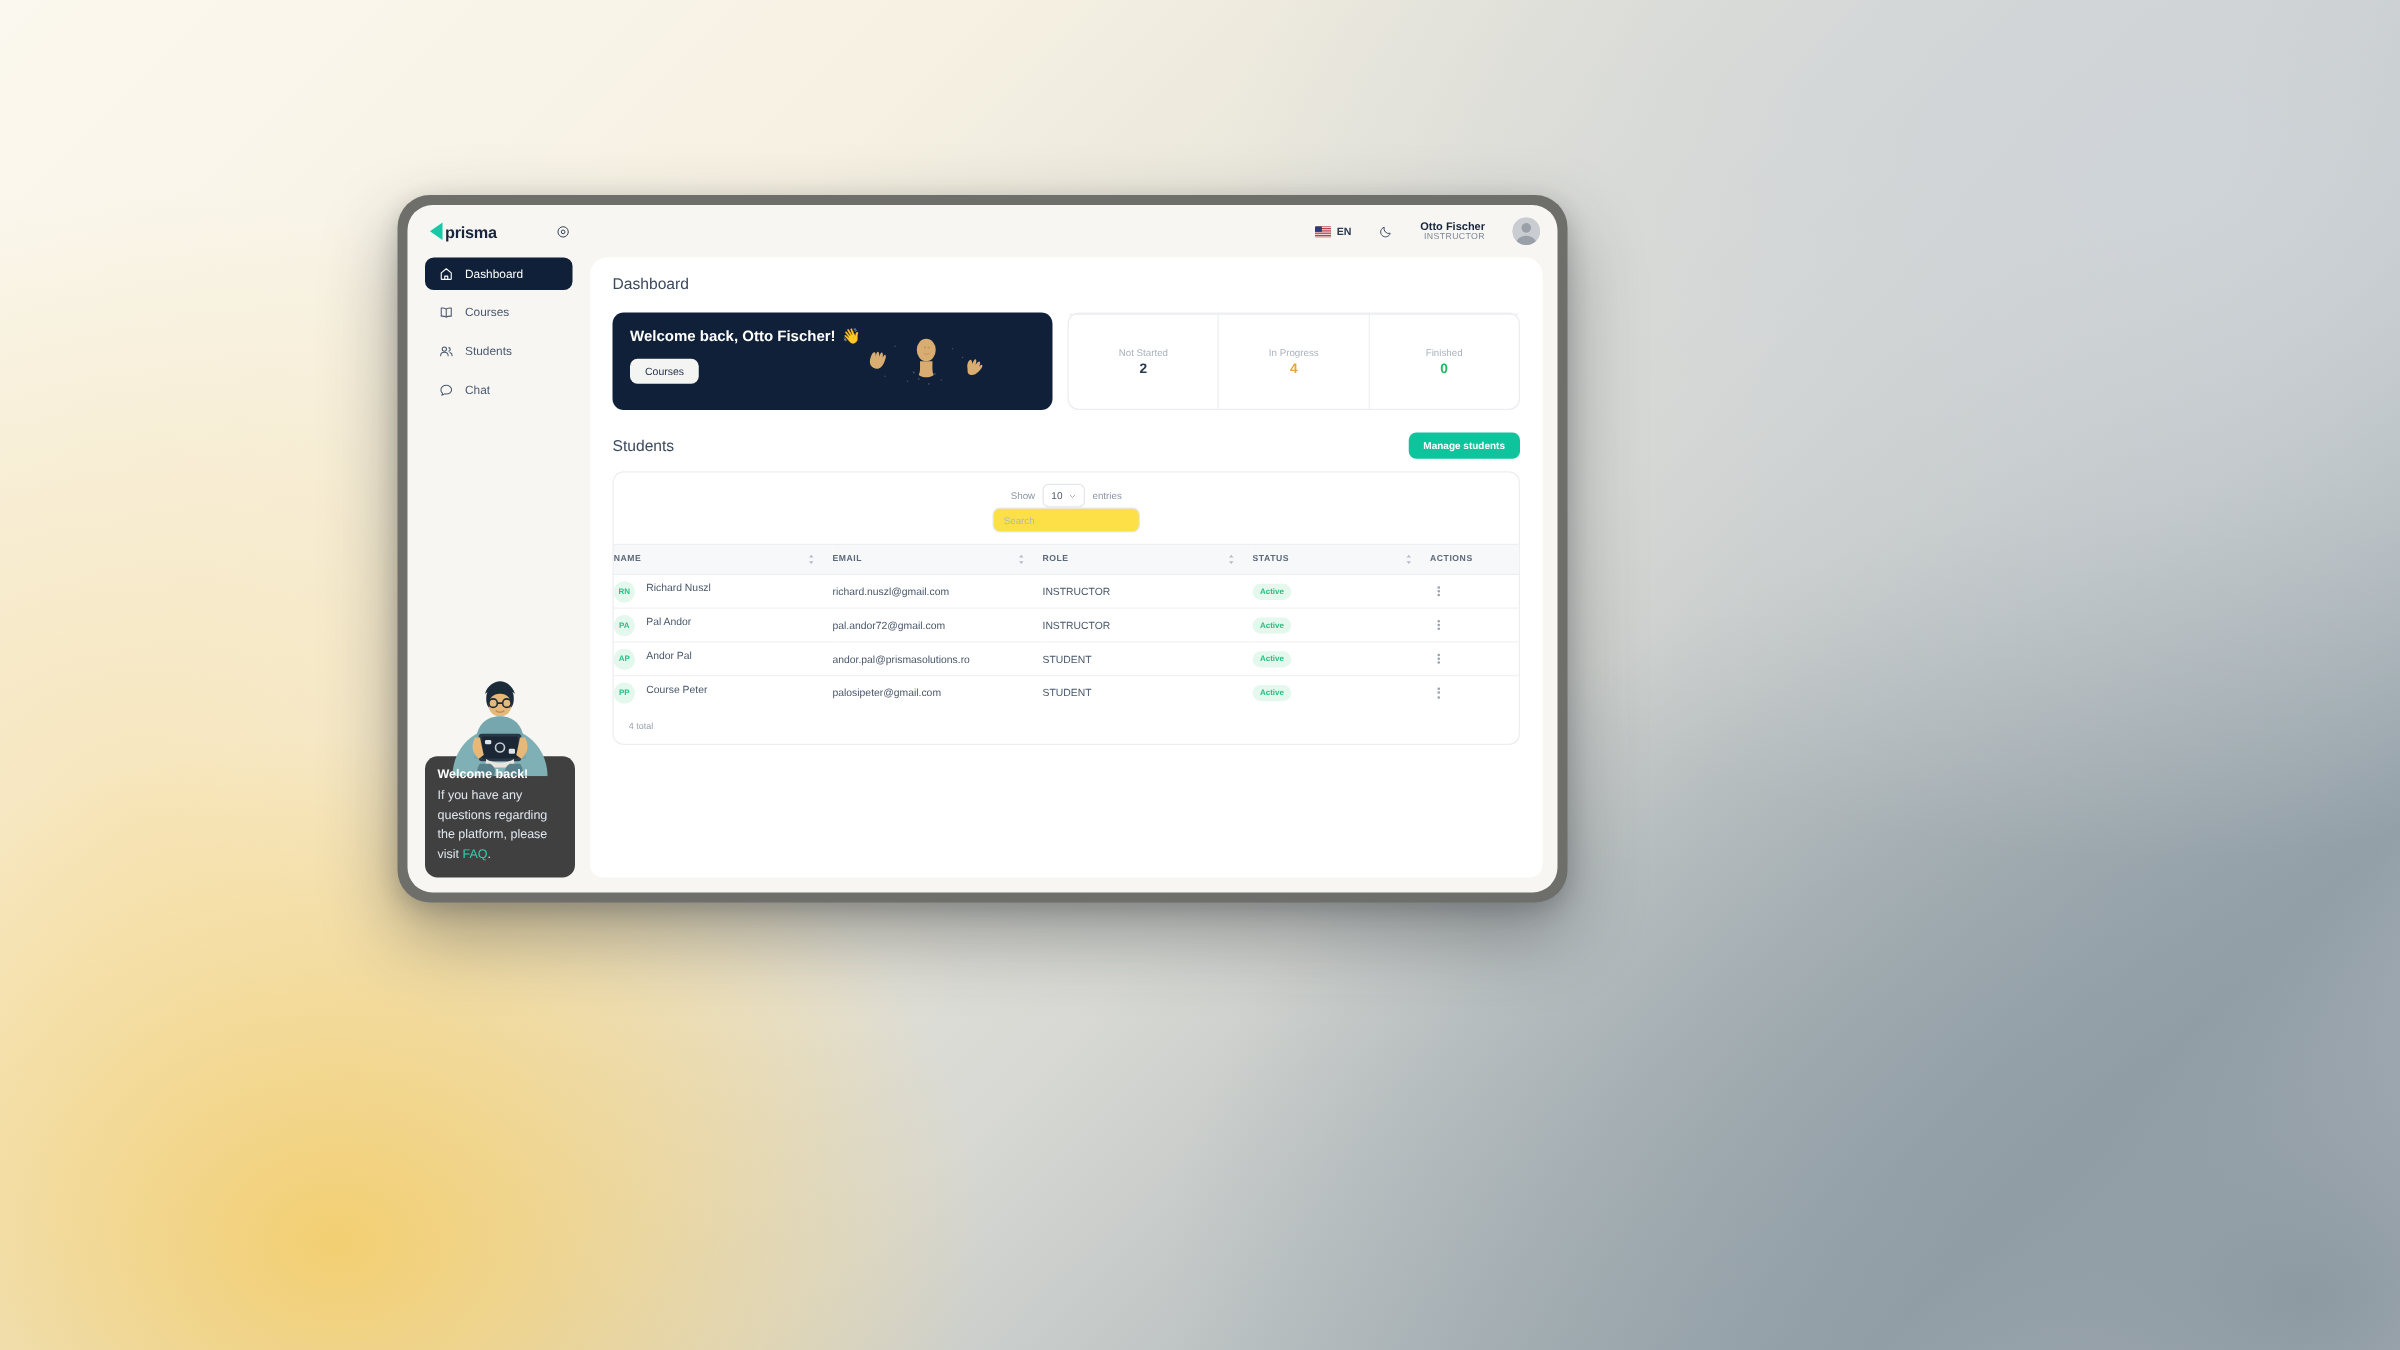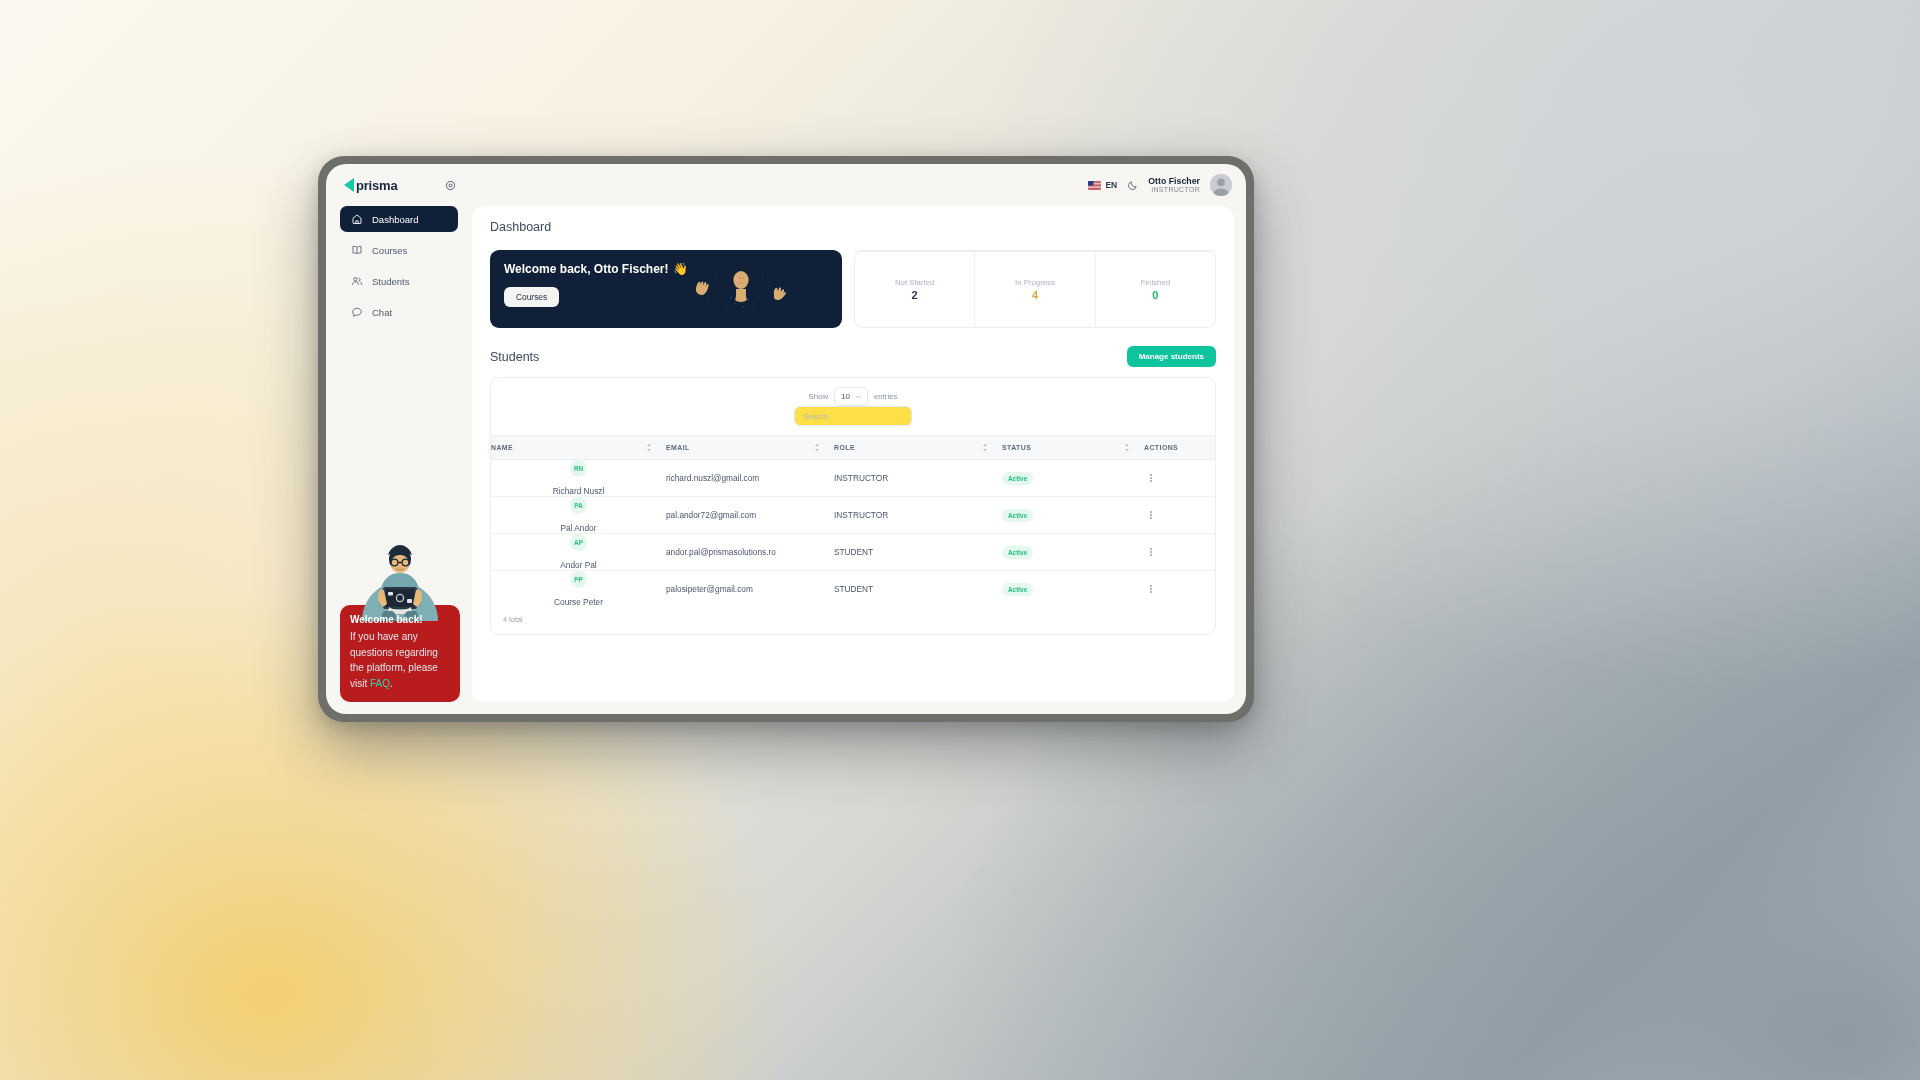--- a/index.html
+++ b/index.html
@@ -33,21 +33,21 @@
 
   
   .topbar { height:42px; display:flex; align-items:center; padding:0 14px 0 18px; }
   .logo { display:flex; align-items:center; gap:2px;text-align:center; }
   .logo-tri {
     width:0;height:0;border-top:7px solid transparent;border-bottom:7px solid transparent;
     border-right:10px solid #16c8a3;
   }
   .logo-text { font-size:13px; font-weight:700; color:#17263c; letter-spacing:-.2px; }
   .collapse-btn { margin-left:48px; display:flex; align-items:center; }
-  .topbar-right { margin-left:auto; display:flex; align-items:center; gap:10px; }
+  .topbar-right { margin-left:auto; display:flex; align-items:center; gap:22px; }
   .lang { display:flex; align-items:center; gap:4px; font-size:8.5px; color:#2d3b52; font-weight:600; }
   .flag { width:13px;height:9px;border-radius:1px;overflow:hidden;display:block;}
   .user-meta { text-align:right; line-height:1.15; }
   .user-name { font-size:8.8px; font-weight:700; color:#17263c; }
   .user-role { font-size:7px; color:#7b8794; letter-spacing:.3px; }
   .avatar-top { width:22px;height:22px;border-radius:50%;background:#c9ccd1;overflow:hidden;display:block; }
 
   
   .body-split { display:flex; height:calc(100% - 42px); }
 
@@ -57,21 +57,21 @@
   .nav-item {
     display:flex; align-items:center; gap:9px;
     height:26px; padding:0 11px; border-radius:7px;
     font-size:9.5px; color:#4b5a70; cursor:pointer;
   }
   .nav-item.active { background:#0f2038; color:#ffffff; font-weight:500; }
   .nav-item svg { flex:none; }
 
   .promo {
     position:absolute; left:14px; bottom:12px; width:120px;
-    background:#b91c1c; border-radius:10px; padding:9px 10px 11px;
+    background:#404040; border-radius:10px; padding:9px 10px 11px;
     color:#fff; overflow:visible;
   }
   .promo-art { position:absolute; left:0; right:0; top:-62px; height:78px; display:flex; justify-content:center; }
   .promo-title { font-size:10px; font-weight:700; margin-bottom:4px; position:relative; }
   .promo-text { font-size:10px; line-height:1.55; color:#dfe6ee; position:relative; }
   .promo-text a { color:#2fd3ae; text-decoration:none; }
 
   
   .main-wrap { flex:1; padding:0 12px 12px 0; }
   .main {
@@ -132,21 +132,21 @@
   .search-input::placeholder { color:#aeb6c1; }
 
   table { width:100%; border-collapse:collapse; }
   thead th {
     background:#f7f8fa; text-align:left; font-size:6.9px; letter-spacing:.45px;
     font-weight:700; color:#5c697b; padding:7px 0; border-top:1px solid #edeef2; border-bottom:1px solid #edeef2;
   }
   .th-inner { display:flex; align-items:center; justify-content:space-between; padding-right:14px; }
   tbody td { padding:0; border-bottom:1px solid #f1f2f5; height:27px; font-size:8.3px; color:#49576b; vertical-align:middle; }
   tbody tr:last-child td { border-bottom:none; }
-  .cell-name { display:flex; align-items:center; gap:9px;flex-direction:column; }
+  .cell-name { display:flex; align-items:flex-start; gap:9px; }
   .avatar-initials {
     width:17px;height:17px;border-radius:50%;background:#e4f8ee;color:#2cbe85;
     font-size:6.4px;font-weight:700;display:flex;align-items:center;justify-content:center;flex:none;
   }
   .badge {
     display:inline-flex;align-items:center;justify-content:center;height:13px;padding:0 6px;
     border-radius:7px;background:#e4f8ee;color:#27c07f;font-size:6.4px;font-weight:700;
   }
   .kebab { display:flex; flex-direction:column; gap:1.6px; align-items:center; cursor:pointer; width:14px; }
   .kebab i { width:1.8px;height:1.8px;border-radius:50%;background:#9aa3b0;display:block; }

